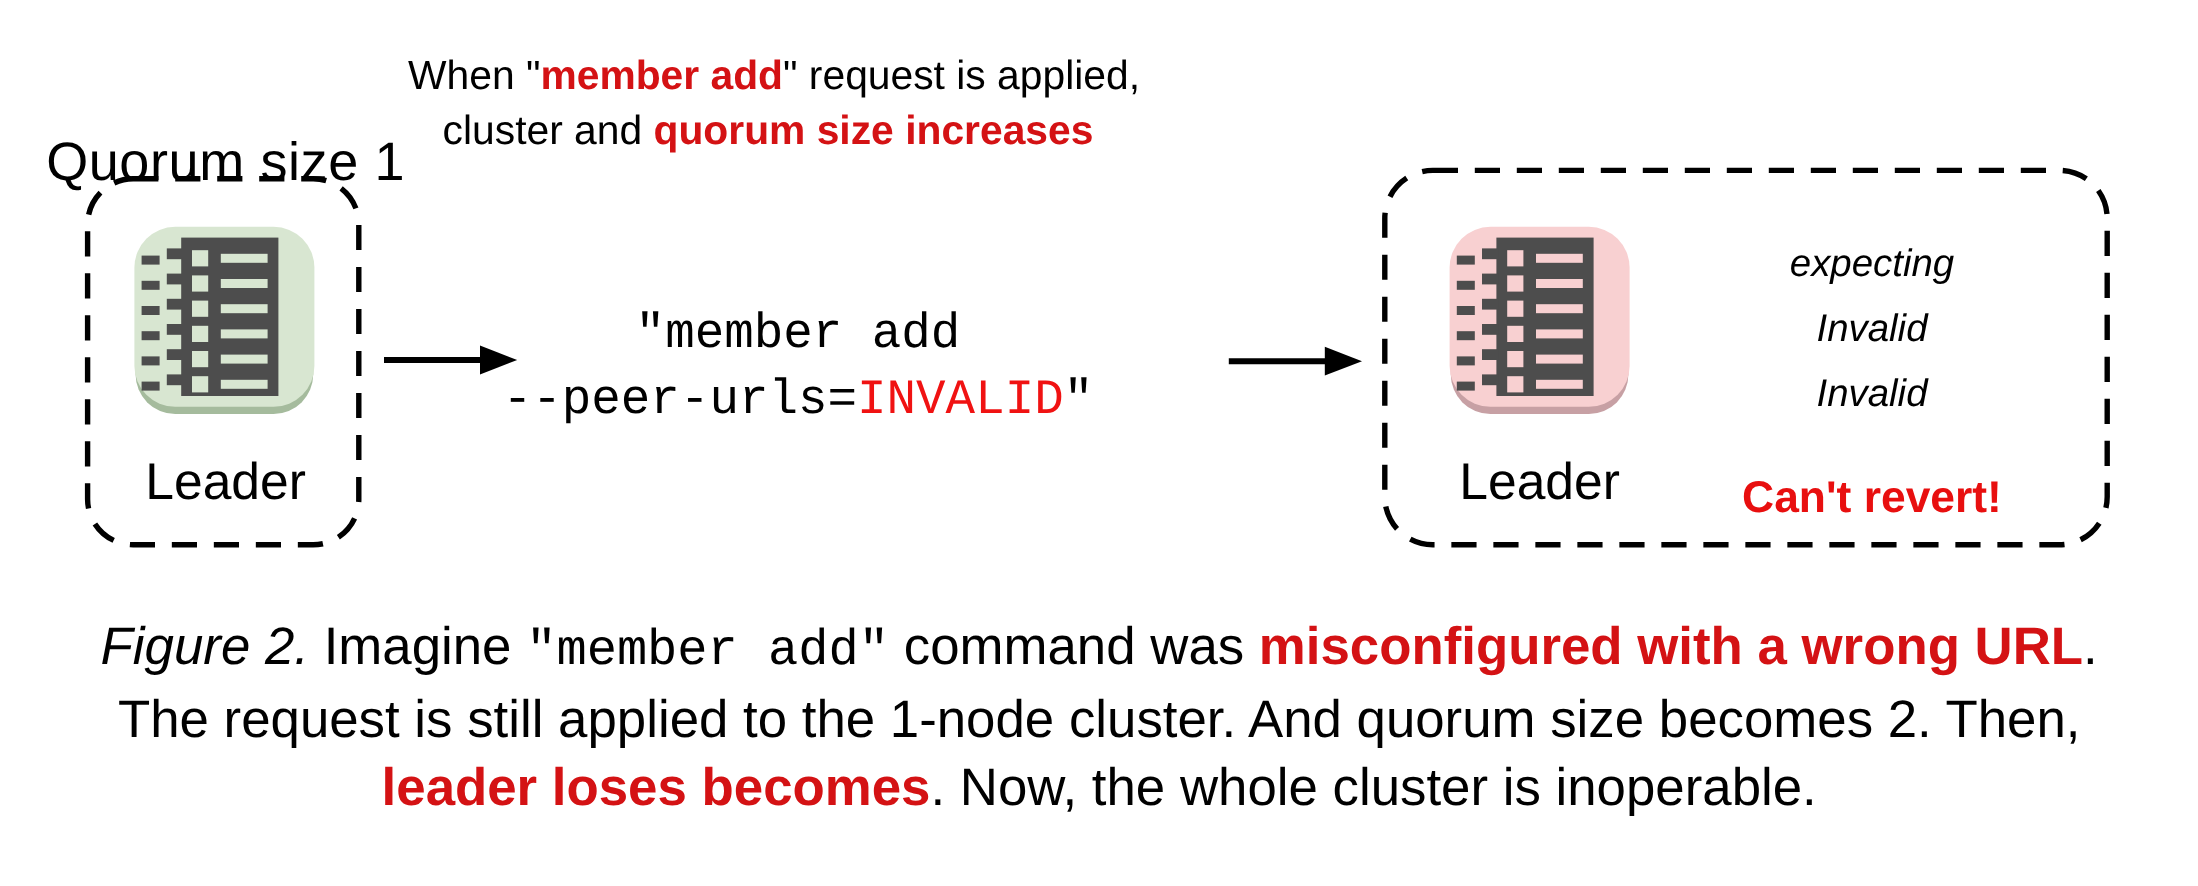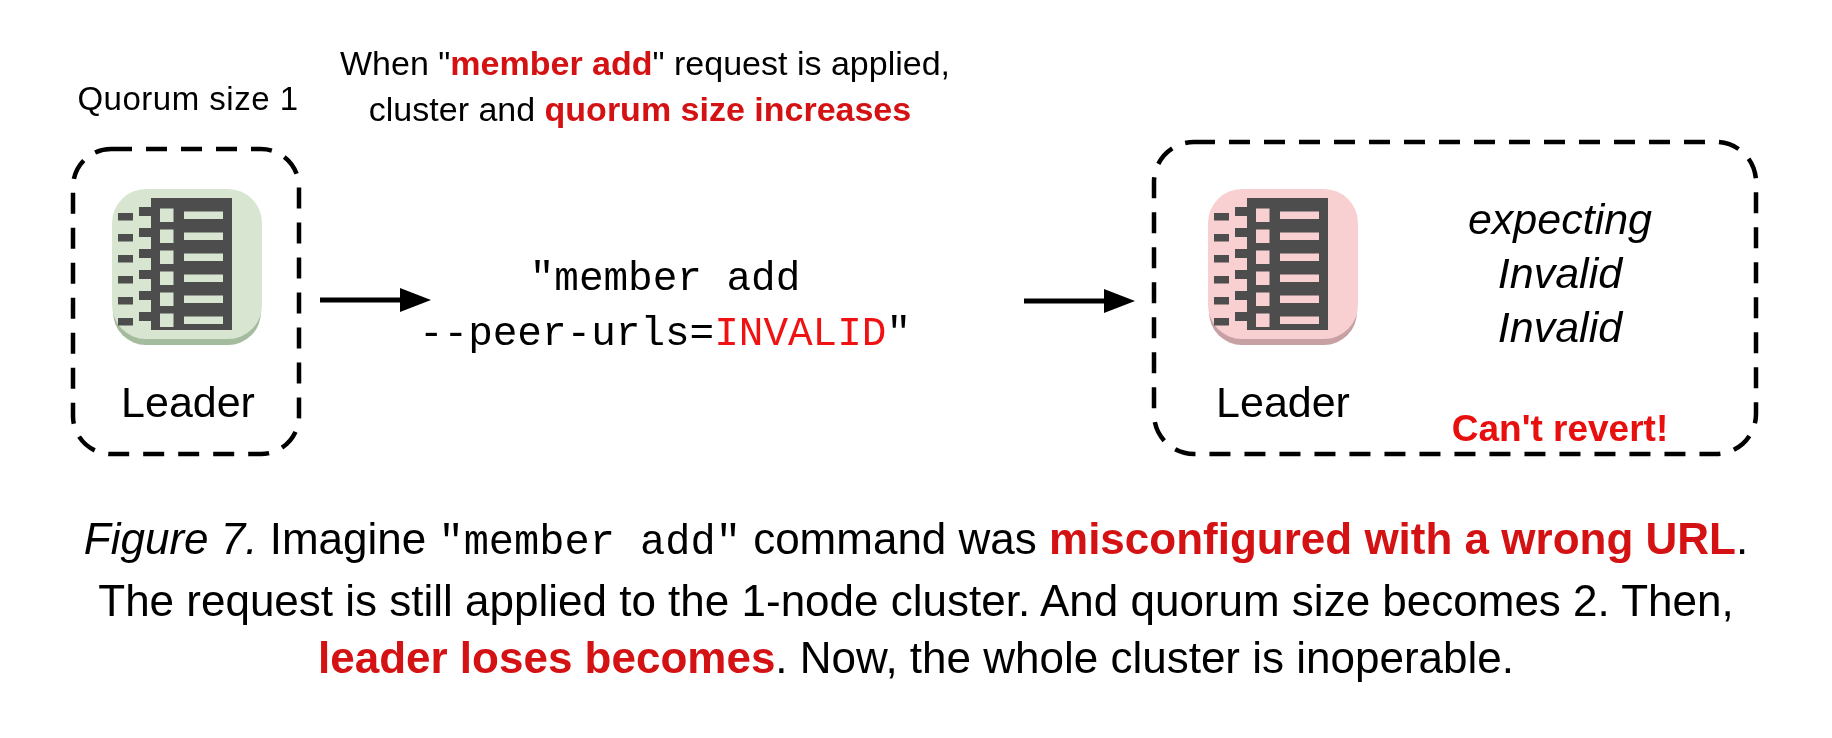--- a/index.html
+++ b/index.html
@@ -4,39 +4,39 @@
 <style>
   html,body { margin:0; padding:0; background:#ffffff; }
   .canvas {
     position:relative; width:1832px; height:738px; background:#ffffff;
     font-family:"Liberation Sans", sans-serif; color:#000; overflow:hidden;
   }
   .abs { position:absolute; }
   .center { text-align:center; }
   .nowrap { white-space:nowrap; }
 
-  .panel-title { font-size:33px; letter-spacing:0.5px; }
+  .panel-title { font-size:45px; letter-spacing:0.5px;margin-top:29px; }
 
   .node-label { font-size:43px;margin-top:12px; }
 
   .app-icon { position:absolute; width:150px; height:150px; border-radius:34px; }
   .app-icon.green { background:#d8e6d1; box-shadow:0 7px 0 -1px #a5bb9d; }
   .app-icon.pink  { background:#f8d0d1; box-shadow:0 7px 0 -1px #c7a0a4; }
   .app-icon svg { display:block; width:100%; height:100%; }
   .glyph-dark { fill:#4d4d4d; }
   .green .row { fill:#d8e6d1; }
   .pink  .row { fill:#f8d0d1; }
 
   .note { font-size:34px; line-height:46px; }
   .red-bold { color:#d41214; font-weight:bold; }
 
   .command { font-family:"Liberation Mono", monospace; font-size:41px; line-height:55px; }
   .red-mono { color:#f01212; }
 
-  .expecting { font-size:43px; font-style:italic; line-height:54px; }
+  .expecting { font-size:32px; font-style:italic; line-height:54px; }
   .warning { font-size:37px; font-weight:bold; color:#e80f0f; }
 
   .caption { font-size:44px; line-height:57px; }
   .fig-label { font-style:italic; }
   .mono-inline { font-family:"Liberation Mono", monospace; font-size:42px; }
 
   .dashed-box line, .dashed-box rect { fill:none; stroke:#000; }
 </style>
 </head>
 <body>
@@ -135,21 +135,21 @@
     </svg>
   </div>
   <div class="abs node-label center nowrap" style="left:1133px; top:366px; width:300px;">Leader</div>
 
   <div class="abs expecting center nowrap" style="left:1400px; top:192px; width:320px;">
     <div>expecting</div>
     <div>Invalid</div>
     <div>Invalid</div>
   </div>
 
-  <div class="abs warning center nowrap" style="left:1400px; top:408px; width:320px;text-align:center;">Can't revert!</div>
+  <div class="abs warning center nowrap" style="left:1400px; top:394px; width:320px;text-align:center;">Can't revert!</div>
 
   <div class="abs caption center" style="left:0px; top:510px; width:1832px;">
-    <div class="nowrap"><span class="fig-label">Figure 7.</span><span> Imagine </span><span class="mono-inline">"member add"</span><span> command was </span><span class="red-bold">misconfigured with a wrong URL</span><span>.</span></div>
+    <div class="nowrap"><span class="fig-label">Figure 2.</span><span> Imagine </span><span class="mono-inline">"member add"</span><span> command was </span><span class="red-bold">misconfigured with a wrong URL</span><span>.</span></div>
     <div class="nowrap">The request is still applied to the 1-node cluster. And quorum size becomes 2. Then,</div>
     <div class="nowrap"><span class="red-bold">leader loses becomes</span><span>. Now, the whole cluster is inoperable.</span></div>
   </div>
 
 </div>
 
 </body></html>

